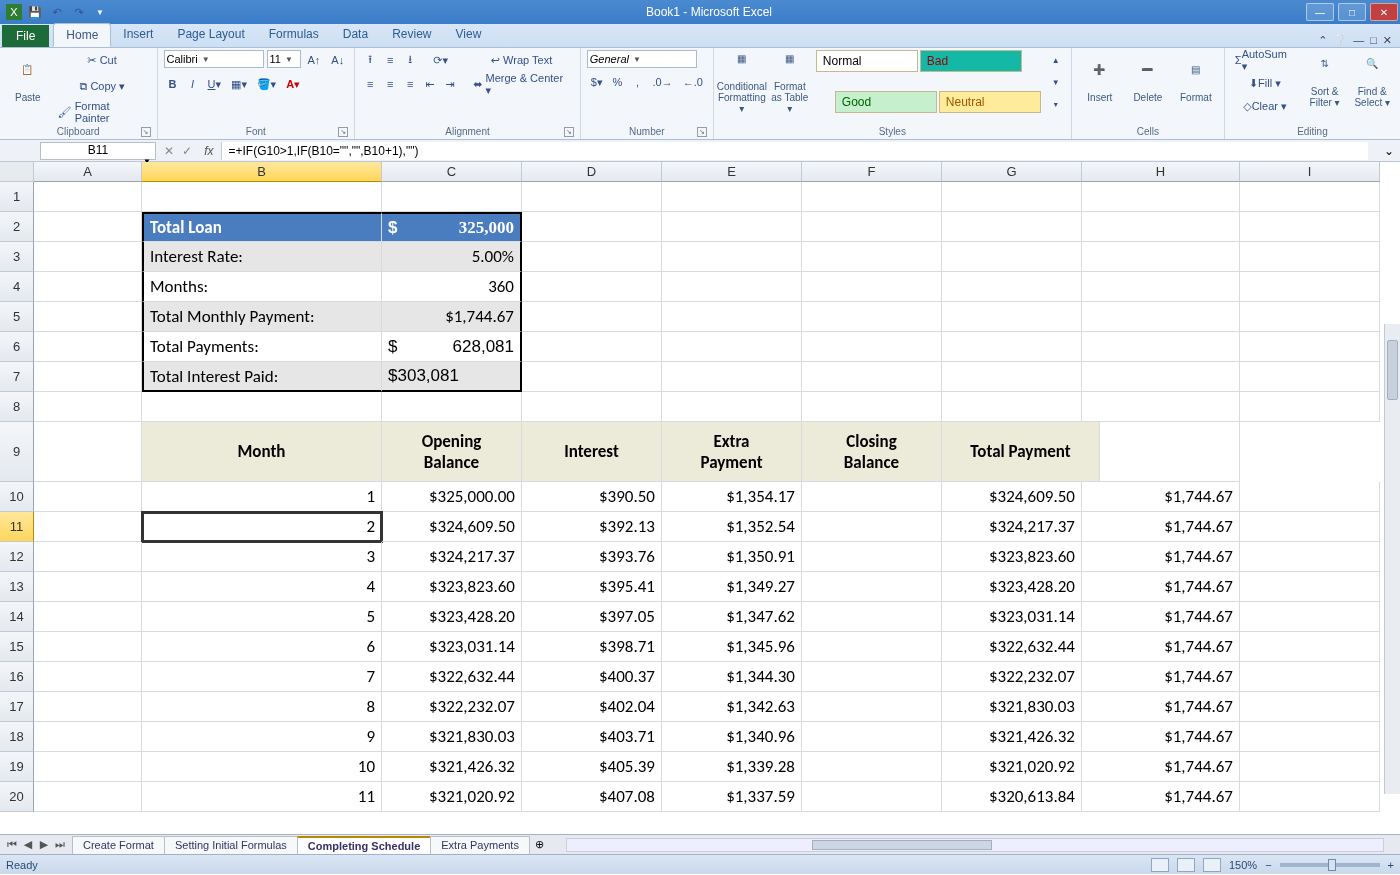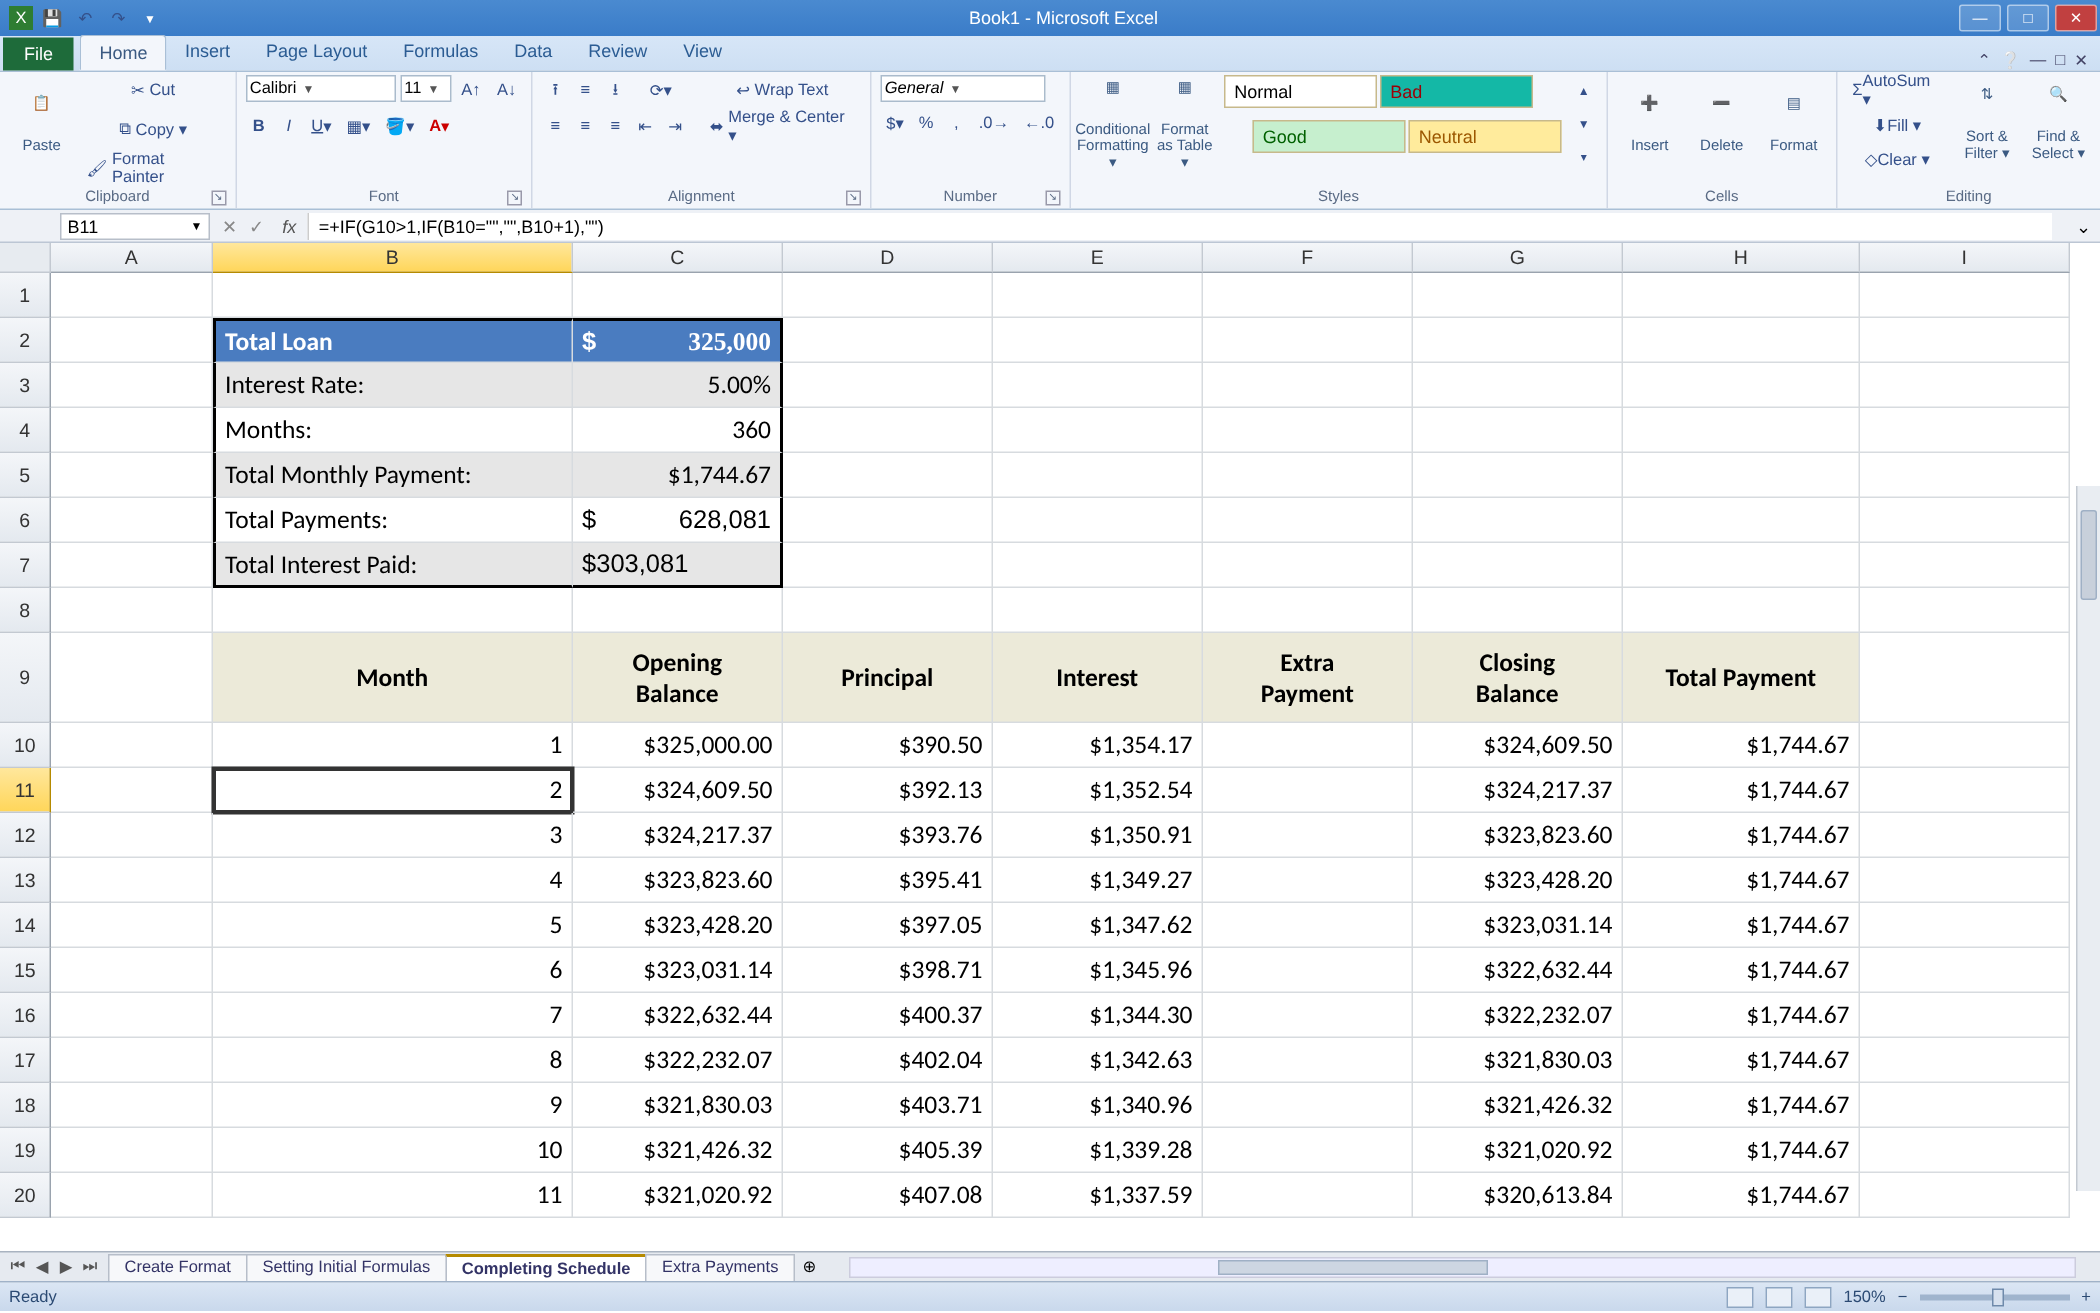--- a/index.html
+++ b/index.html
@@ -34,21 +34,21 @@
 .dropdown .caret { margin-left: 4px; font-size: 8px; color: #555; }
 .stylebox { width: 102px; height: 22px; border: 1px solid #c7b98b; background: #fff; display: flex; align-items: center; padding: 0 6px; font-size: 12px; }
 .stylebox.normal { background: #fff; }
 .stylebox.bad { background: #14b8a6; color: #9c0006; }
 .stylebox.good { background: #c6efce; color: #006100; }
 .stylebox.neutral { background: #ffeb9c; color: #9c5700; }
 .col { display: flex; flex-direction: column; gap: 2px; }
 
 
 .fbar { height: 22px; background: #eef1f6; border-bottom: 1px solid #bcc6d4; display: flex; align-items: center; font-size: 12px; }
-.namebox { width: 100px; border: 1px solid #b7bec9; background: #fff; margin: 0 4px 0 40px; height: 18px; padding: 0 4px; display: flex; align-items: center; }
+.namebox { width: 116px; border: 1px solid #b7bec9; background: #fff; margin: 0 4px 0 40px; height: 18px; padding: 0 4px; display: flex; align-items: center; flex-direction: column; }
 .namebox .caret { margin-left: auto; font-size: 8px; }
 .fx { padding: 0 8px; color: #555; font-style: italic; }
 .formula-input { flex: 1; border-left: 1px solid #ccc; padding: 0 6px; height: 18px; display: flex; align-items: center; background:#fff; margin-right:10px;}
 
 
 .gridwrap { position: relative; height: 672px; overflow: hidden; background: #fff; }
 .colheaders { display: flex; position: sticky; top: 0; }
 .corner { width: 34px; height: 20px; background: #e7ebf0; border-right: 1px solid #c3c9d1; border-bottom: 1px solid #c3c9d1; }
 .ch { height: 20px; background: linear-gradient(#f4f6f9,#e4e9ef); border-right: 1px solid #c3c9d1; border-bottom: 1px solid #9aa3ae; text-align: center; font-size: 13px; color: #333; display: flex; align-items: center; justify-content: center; }
 .ch.sel { background: linear-gradient(#ffe79c, #ffd65a); border-bottom-color:#b58a00; }
@@ -226,21 +226,21 @@
   <div class="group">
     <div class="content">
       <div class="bigbtn">
           <div class="ico">▦</div>
           <span>Conditional Formatting ▾</span>
         </div>
       <div class="bigbtn">
           <div class="ico">▦</div>
           <span>Format as Table ▾</span>
         </div>
-      <div class="col" style="gap:8px;">
+      <div class="col" style="gap:19px;">
         <div style="display:flex;gap:2px;">
             <div class="stylebox normal">Normal</div>
             <div class="stylebox bad">Bad</div>
           </div>
         <div style="display:flex;gap:2px;padding-left:19px;">
             <div class="stylebox good">Good</div>
             <div class="stylebox neutral">Neutral</div>
           </div>
       </div>
       <div class="col" style="justify-content:center;gap:2px;margin-left:2px;">
@@ -433,21 +433,20 @@
           <div class="cell cE"></div>
           <div class="cell cF"></div>
           <div class="cell cG"></div>
           <div class="cell cH"></div>
           <div class="cell cI"></div>
         </div>
         <div class="row" style="height: 60px;">
           <div class="cell cA"></div>
           <div class="cell cB schedhdr">Month</div>
           <div class="cell cC schedhdr" style="flex-direction: column;">Opening<br>Balance</div>
-          <div class="cell cD schedhdr">Principal</div>
           <div class="cell cE schedhdr">Interest</div>
           <div class="cell cF schedhdr" style="flex-direction: column;">Extra<br>Payment</div>
           <div class="cell cG schedhdr" style="flex-direction: column;">Closing<br>Balance</div>
           <div class="cell cH schedhdr">Total Payment</div>
           <div class="cell cI"></div>
         </div>
         <div class="row">
           <div class="cell cA"></div>
           <div class="cell cB r">1</div>
           <div class="cell cC r">$325,000.00</div>

